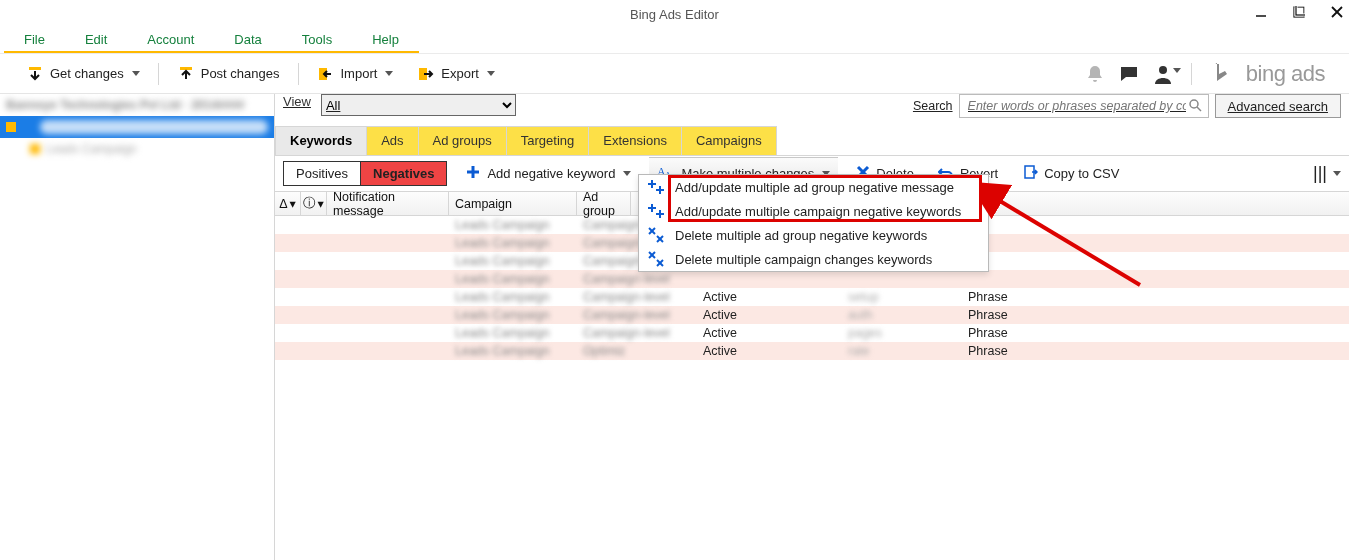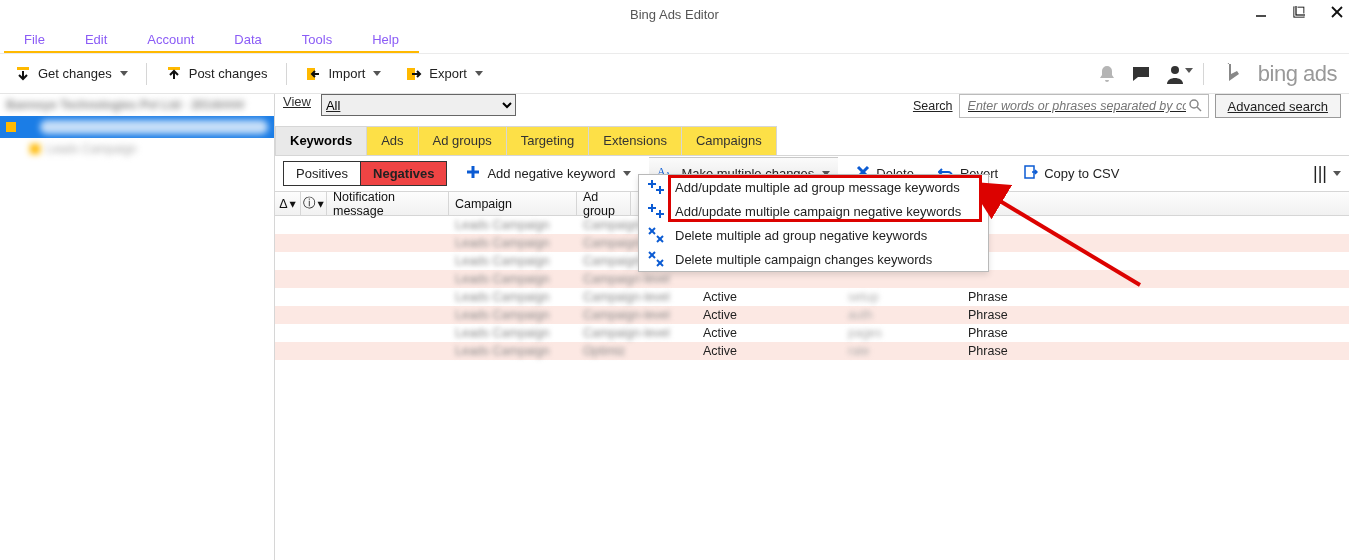--- a/index.html
+++ b/index.html
@@ -8,24 +8,24 @@
 
   
   .titlebar { height: 28px; display: flex; align-items: center; justify-content: center; position: relative; }
   .titlebar-title { font-size: 13px; color: #555; text-align: right; }
   .win-controls { position: absolute; right: 2px; top: 2px; display: flex; gap: 18px; align-items: center; }
   .win-btn { width: 20px; height: 20px; display: flex; align-items: center; justify-content: center; font-size: 16px; }
   .win-btn svg { width: 12px; height: 12px; }
 
   
   .menubar { height: 26px; display: flex; align-items: center; padding: 0 4px; border-bottom: 1px solid rgba(0,0,0,0.08); }
-  .menu-item { padding: 4px 20px; border-bottom: 2px solid #ffb900; font-size: 13px; color: #8b5cf6; cursor: default; }
-
-  
-  .toolbar { height: 40px; display: flex; align-items: center; padding: 0 4px; border-bottom: 1px solid rgba(0,0,0,0.1); gap: 4px; }
+  .menu-item { padding: 4px 20px; border-bottom: 2px solid #ffb900; font-size: 13px; color: #15803d; cursor: default; }
+
+  
+  .toolbar { height: 40px; display: flex; align-items: center; padding: 0 16px; border-bottom: 1px solid rgba(0,0,0,0.1); gap: 4px; }
   .tool-btn { display: flex; align-items: center; gap: 6px; padding: 4px 10px; font-size: 13px; }
   .tool-icon { width: 18px; height: 18px; display: inline-flex; align-items: center; justify-content: center; }
   .caret { width: 0; height: 0; border-left: 4px solid transparent; border-right: 4px solid transparent; border-top: 5px solid #555; margin-left: 2px; }
   .sep-v { width: 1px; height: 22px; background: #d6d6d6; margin: 0 4px; }
   .brand { margin-left: auto; display: flex; align-items: center; gap: 14px; padding-right: 8px; }
   .brand-icon { width: 20px; height: 20px; color: #9aa0a6; }
   .brand-text { font-size: 22px; color: #999; letter-spacing: -0.5px; }
 
   
   .main { display: flex; height: calc(560px - 28px - 26px - 40px); }
@@ -370,21 +370,21 @@
     <span class="dd-ico">
         <svg width="16" height="16" viewBox="0 0 16 16">
           <g stroke="#0b5bd3" stroke-width="2">
             <line x1="4" y1="1" x2="4" y2="9"></line>
             <line x1="0" y1="5" x2="8" y2="5"></line>
             <line x1="12" y1="7" x2="12" y2="15"></line>
             <line x1="8" y1="11" x2="16" y2="11"></line>
           </g>
         </svg>
       </span>
-    <span>Add/update multiple ad group message keywords</span>
+    <span>Add/update multiple ad group negative message</span>
   </div>
   <div class="dd-item">
     <span class="dd-ico">
         <svg width="16" height="16" viewBox="0 0 16 16">
           <g stroke="#0b5bd3" stroke-width="2">
             <line x1="4" y1="1" x2="4" y2="9"></line>
             <line x1="0" y1="5" x2="8" y2="5"></line>
             <line x1="12" y1="7" x2="12" y2="15"></line>
             <line x1="8" y1="11" x2="16" y2="11"></line>
           </g>

